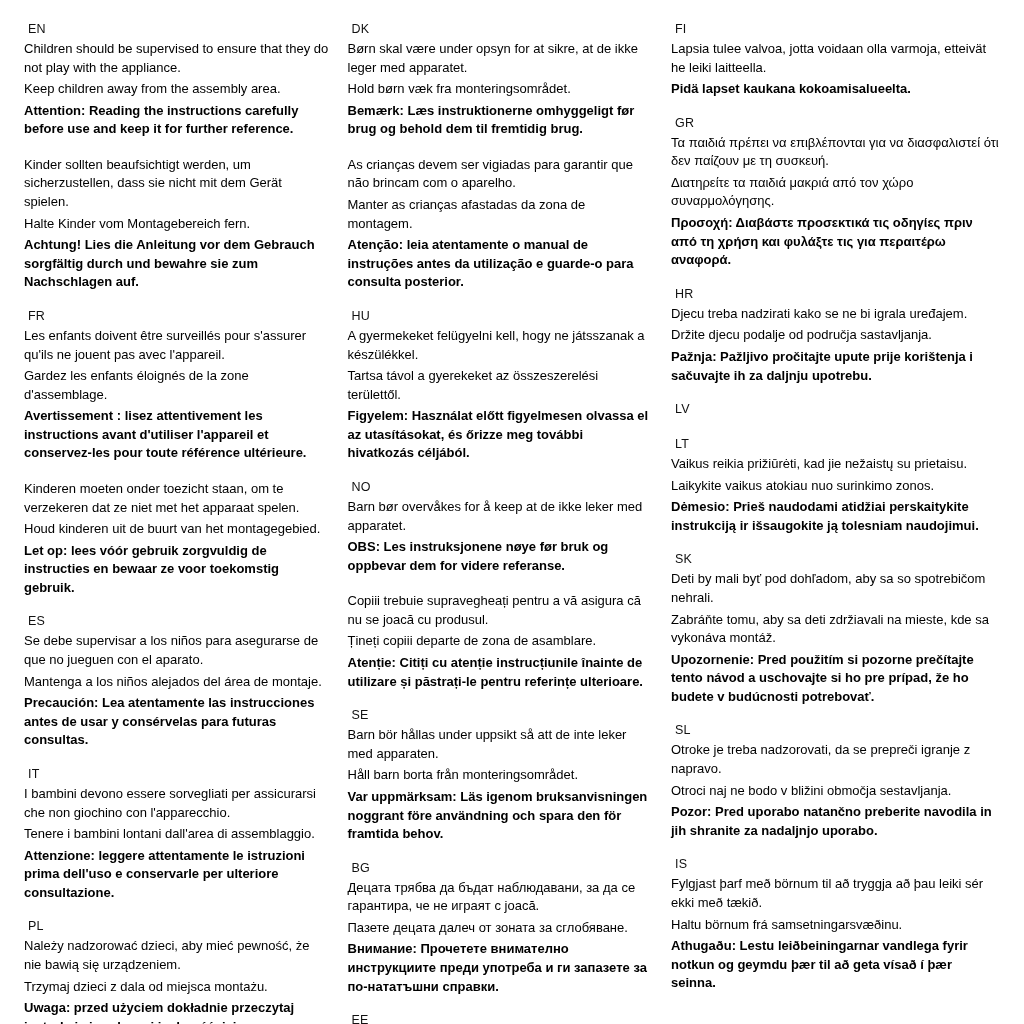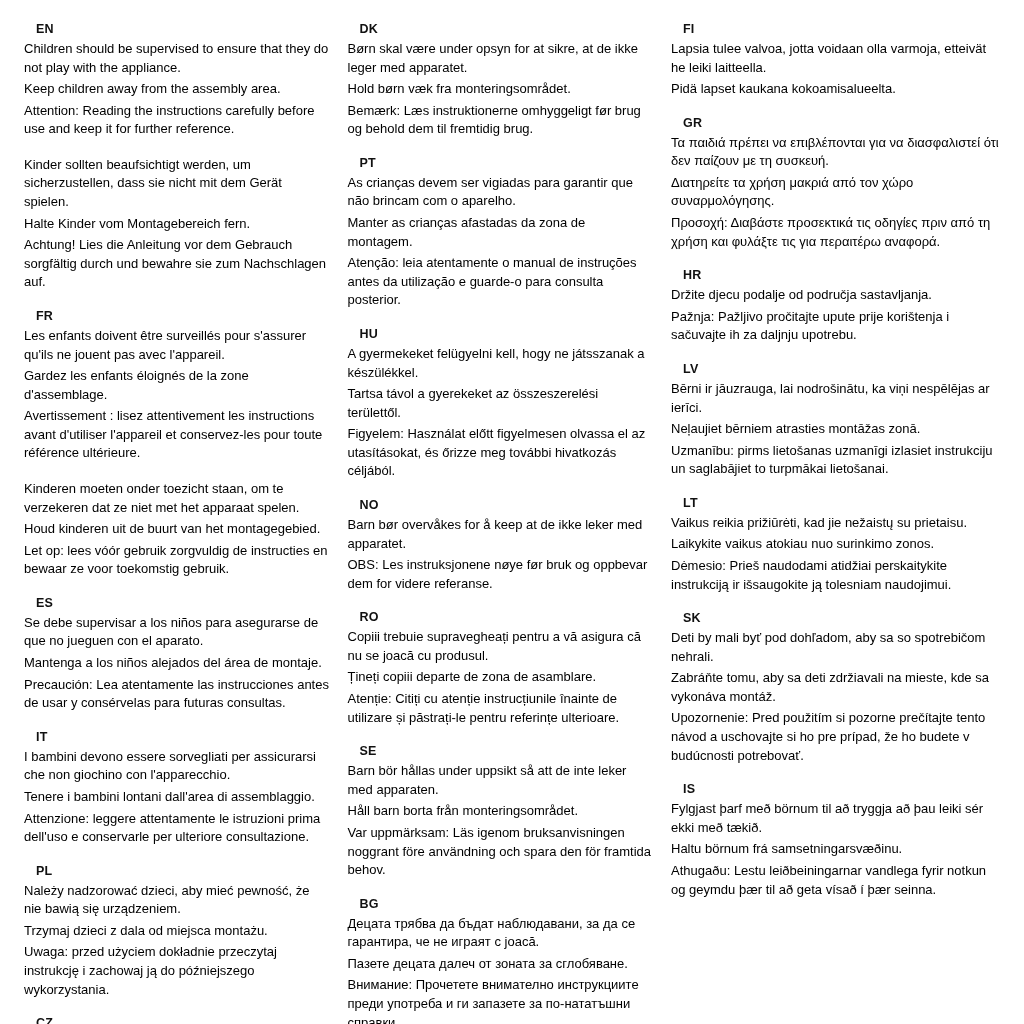--- a/index.html
+++ b/index.html
@@ -31,35 +31,36 @@
   }
   .col-1 { width: 330px; padding-right: 18px; }
   .col-2 { width: 330px; padding-right: 18px; }
   .col-3 { width: 336px; }
 
   .block {
     margin-bottom: 17px;
   }
   .lang-code {
     font-size: 12.5px;
-    font-weight: 700;
+    font-weight: 400;
     color: #111111;
-    margin: 0 0 4px 12px;
+    margin: 0 0 4px 4px;
     letter-spacing: 0.2px;
   }
   .lines {
     font-size: 13px;
     line-height: 1.43;
     color: #000000;
   }
   .line {
     margin: 0 0 3px 0;
   }
   .line:last-child {
     margin-bottom: 0;
+    font-weight: bold;
   }
 </style>
 </head>
 <body>
 
 <div class="page">
   <div class="column col-1">
       <div class="block">
         <div class="lang-code">EN</div>
         <div class="lines">
@@ -125,21 +126,20 @@
   <div class="column col-2">
       <div class="block">
         <div class="lang-code">DK</div>
         <div class="lines">
           <p class="line">Børn skal være under opsyn for at sikre, at de ikke leger med apparatet.</p>
           <p class="line">Hold børn væk fra monteringsområdet.</p>
           <p class="line">Bemærk: Læs instruktionerne omhyggeligt før brug og behold dem til fremtidig brug.</p>
         </div>
       </div>
       <div class="block">
-        <div class="lang-code">PT</div>
         <div class="lines">
           <p class="line">As crianças devem ser vigiadas para garantir que não brincam com o aparelho.</p>
           <p class="line">Manter as crianças afastadas da zona de montagem.</p>
           <p class="line">Atenção: leia atentamente o manual de instruções antes da utilização e guarde-o para consulta posterior.</p>
         </div>
       </div>
       <div class="block">
         <div class="lang-code">HU</div>
         <div class="lines">
           <p class="line">A gyermekeket felügyelni kell, hogy ne játsszanak a készülékkel.</p>
@@ -148,21 +148,20 @@
         </div>
       </div>
       <div class="block">
         <div class="lang-code">NO</div>
         <div class="lines">
           <p class="line">Barn bør overvåkes for å keep at de ikke leker med apparatet.</p>
           <p class="line">OBS: Les instruksjonene nøye før bruk og oppbevar dem for videre referanse.</p>
         </div>
       </div>
       <div class="block">
-        <div class="lang-code">RO</div>
         <div class="lines">
           <p class="line">Copiii trebuie supravegheați pentru a vă asigura că nu se joacă cu produsul.</p>
           <p class="line">Țineți copiii departe de zona de asamblare.</p>
           <p class="line">Atenție: Citiți cu atenție instrucțiunile înainte de utilizare și păstrați-le pentru referințe ulterioare.</p>
         </div>
       </div>
       <div class="block">
         <div class="lang-code">SE</div>
         <div class="lines">
           <p class="line">Barn bör hållas under uppsikt så att de inte leker med apparaten.</p>
@@ -191,53 +190,57 @@
         <div class="lang-code">FI</div>
         <div class="lines">
           <p class="line">Lapsia tulee valvoa, jotta voidaan olla varmoja, etteivät he leiki laitteella.</p>
           <p class="line">Pidä lapset kaukana kokoamisalueelta.</p>
         </div>
       </div>
       <div class="block">
         <div class="lang-code">GR</div>
         <div class="lines">
           <p class="line">Τα παιδιά πρέπει να επιβλέπονται για να διασφαλιστεί ότι δεν παίζουν με τη συσκευή.</p>
-          <p class="line">Διατηρείτε τα χρήση μακριά από τον χώρο συναρμολόγησης.</p>
+          <p class="line">Διατηρείτε τα παιδιά μακριά από τον χώρο συναρμολόγησης.</p>
           <p class="line">Προσοχή: Διαβάστε προσεκτικά τις οδηγίες πριν από τη χρήση και φυλάξτε τις για περαιτέρω αναφορά.</p>
         </div>
       </div>
       <div class="block">
         <div class="lang-code">HR</div>
         <div class="lines">
+          <p class="line">Djecu treba nadzirati kako se ne bi igrala uređajem.</p>
           <p class="line">Držite djecu podalje od područja sastavljanja.</p>
           <p class="line">Pažnja: Pažljivo pročitajte upute prije korištenja i sačuvajte ih za daljnju upotrebu.</p>
         </div>
       </div>
       <div class="block">
         <div class="lang-code">LV</div>
-        <div class="lines">
-          <p class="line">Bērni ir jāuzrauga, lai nodrošinātu, ka viņi nespēlējas ar ierīci.</p>
-          <p class="line">Neļaujiet bērniem atrasties montāžas zonā.</p>
-          <p class="line">Uzmanību: pirms lietošanas uzmanīgi izlasiet instrukciju un saglabājiet to turpmākai lietošanai.</p>
-        </div>
       </div>
       <div class="block">
         <div class="lang-code">LT</div>
         <div class="lines">
           <p class="line">Vaikus reikia prižiūrėti, kad jie nežaistų su prietaisu.</p>
           <p class="line">Laikykite vaikus atokiau nuo surinkimo zonos.</p>
           <p class="line">Dėmesio: Prieš naudodami atidžiai perskaitykite instrukciją ir išsaugokite ją tolesniam naudojimui.</p>
         </div>
       </div>
       <div class="block">
         <div class="lang-code">SK</div>
         <div class="lines">
           <p class="line">Deti by mali byť pod dohľadom, aby sa so spotrebičom nehrali.</p>
           <p class="line">Zabráňte tomu, aby sa deti zdržiavali na mieste, kde sa vykonáva montáž.</p>
           <p class="line">Upozornenie: Pred použitím si pozorne prečítajte tento návod a uschovajte si ho pre prípad, že ho budete v budúcnosti potrebovať.</p>
+        </div>
+      </div>
+      <div class="block">
+        <div class="lang-code">SL</div>
+        <div class="lines">
+          <p class="line">Otroke je treba nadzorovati, da se prepreči igranje z napravo.</p>
+          <p class="line">Otroci naj ne bodo v bližini območja sestavljanja.</p>
+          <p class="line">Pozor: Pred uporabo natančno preberite navodila in jih shranite za nadaljnjo uporabo.</p>
         </div>
       </div>
       <div class="block">
         <div class="lang-code">IS</div>
         <div class="lines">
           <p class="line">Fylgjast þarf með börnum til að tryggja að þau leiki sér ekki með tækið.</p>
           <p class="line">Haltu börnum frá samsetningarsvæðinu.</p>
           <p class="line">Athugaðu: Lestu leiðbeiningarnar vandlega fyrir notkun og geymdu þær til að geta vísað í þær seinna.</p>
         </div>
       </div>

